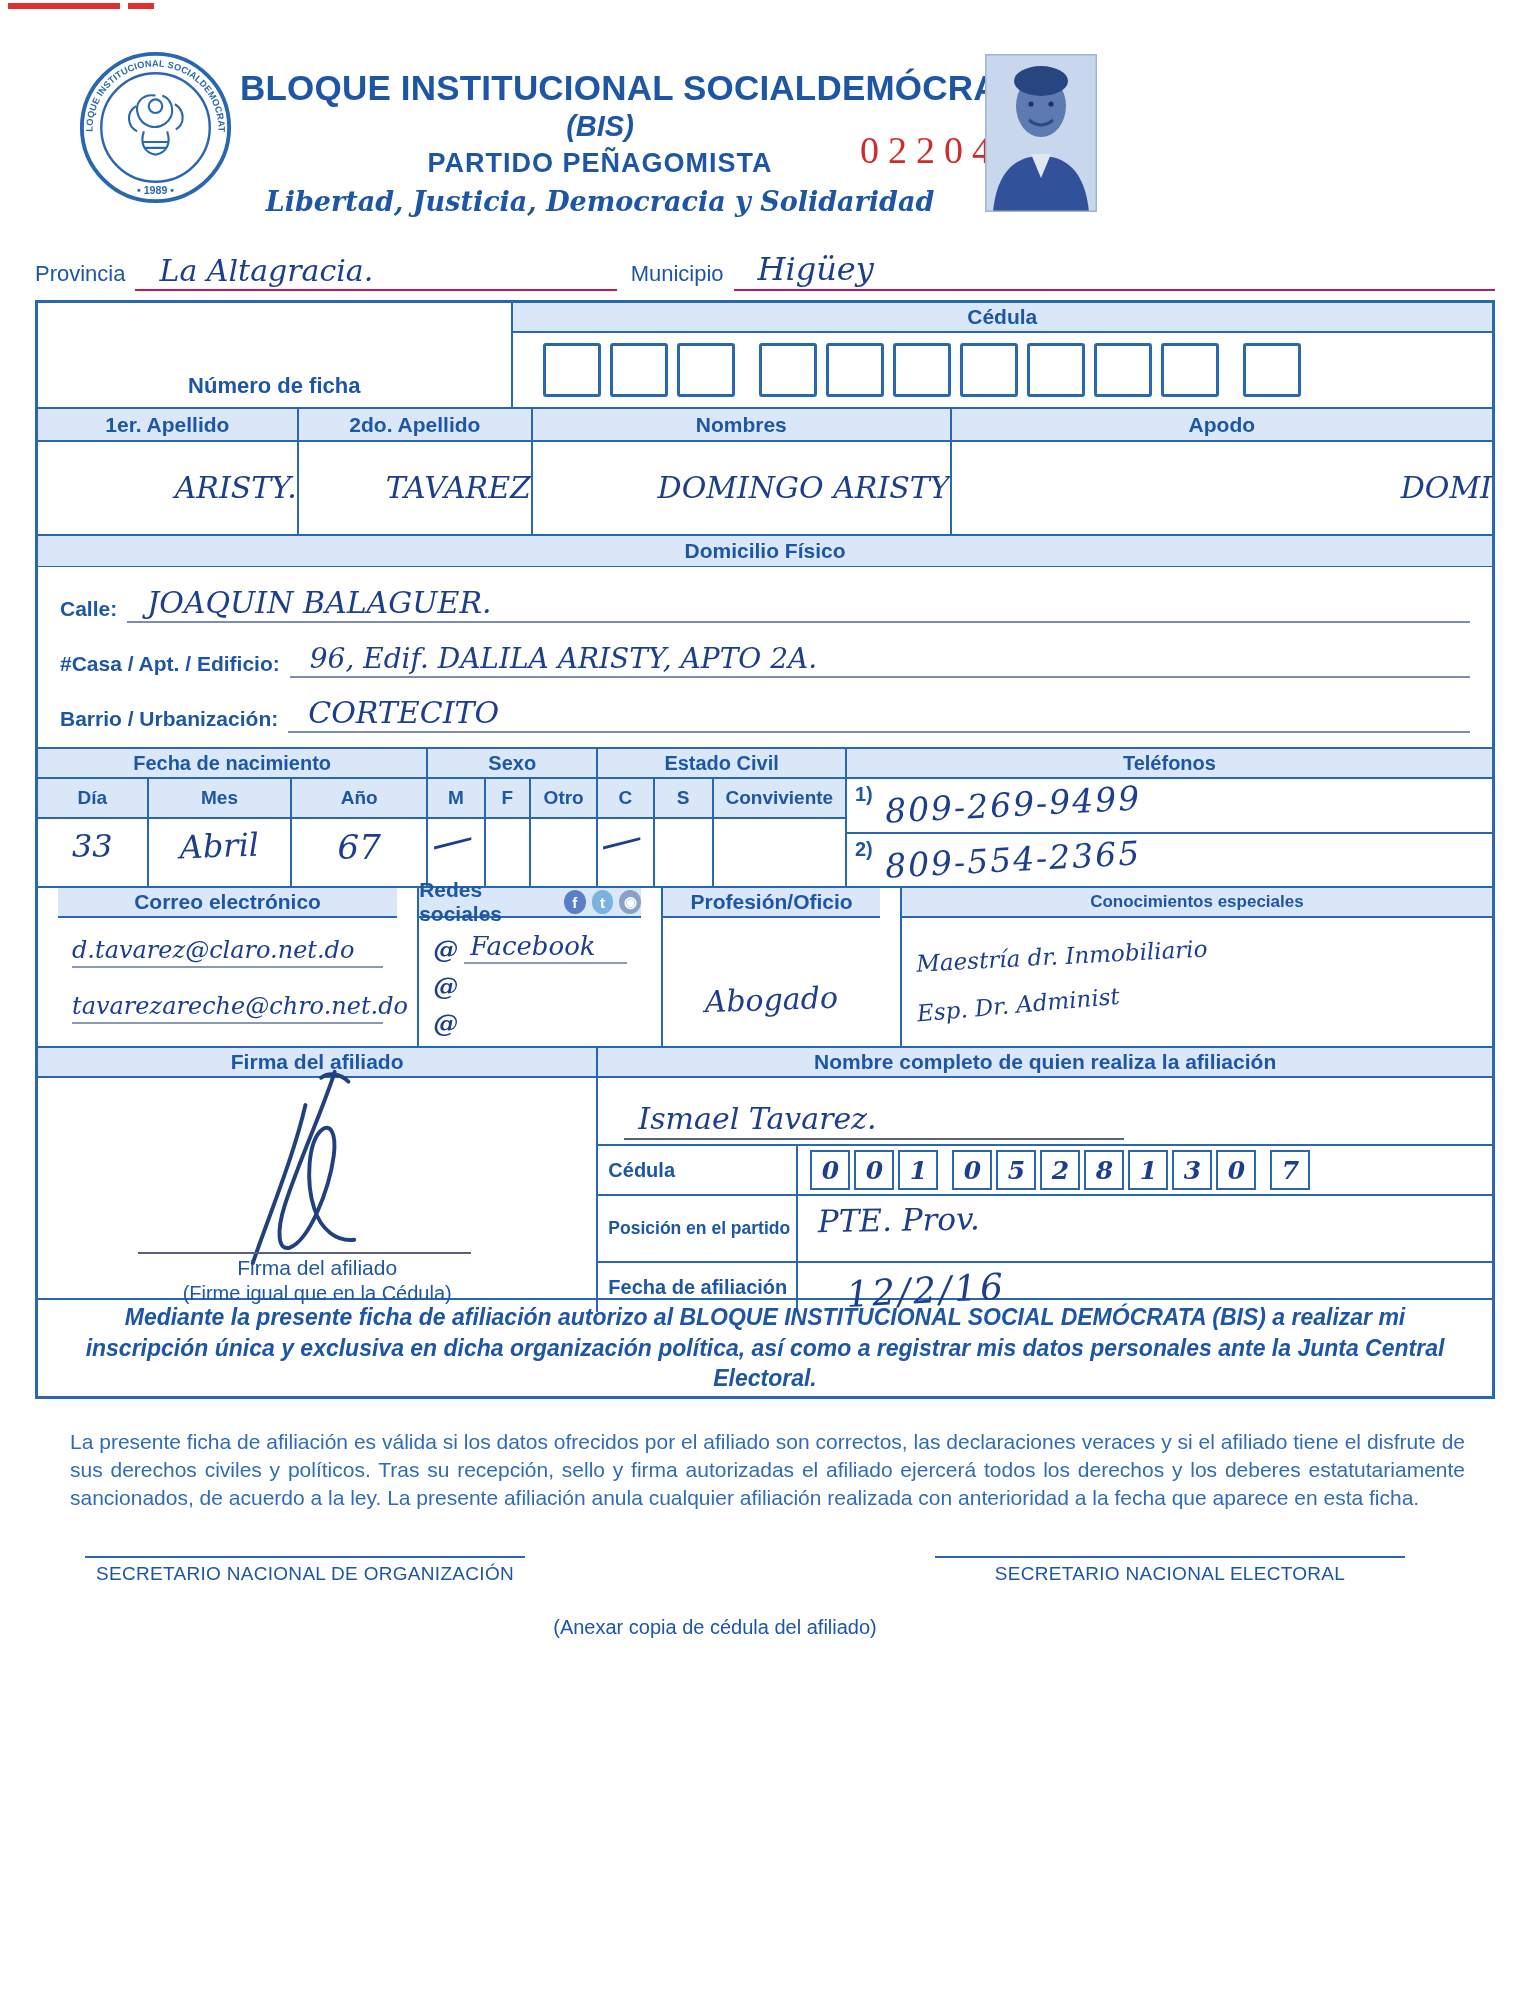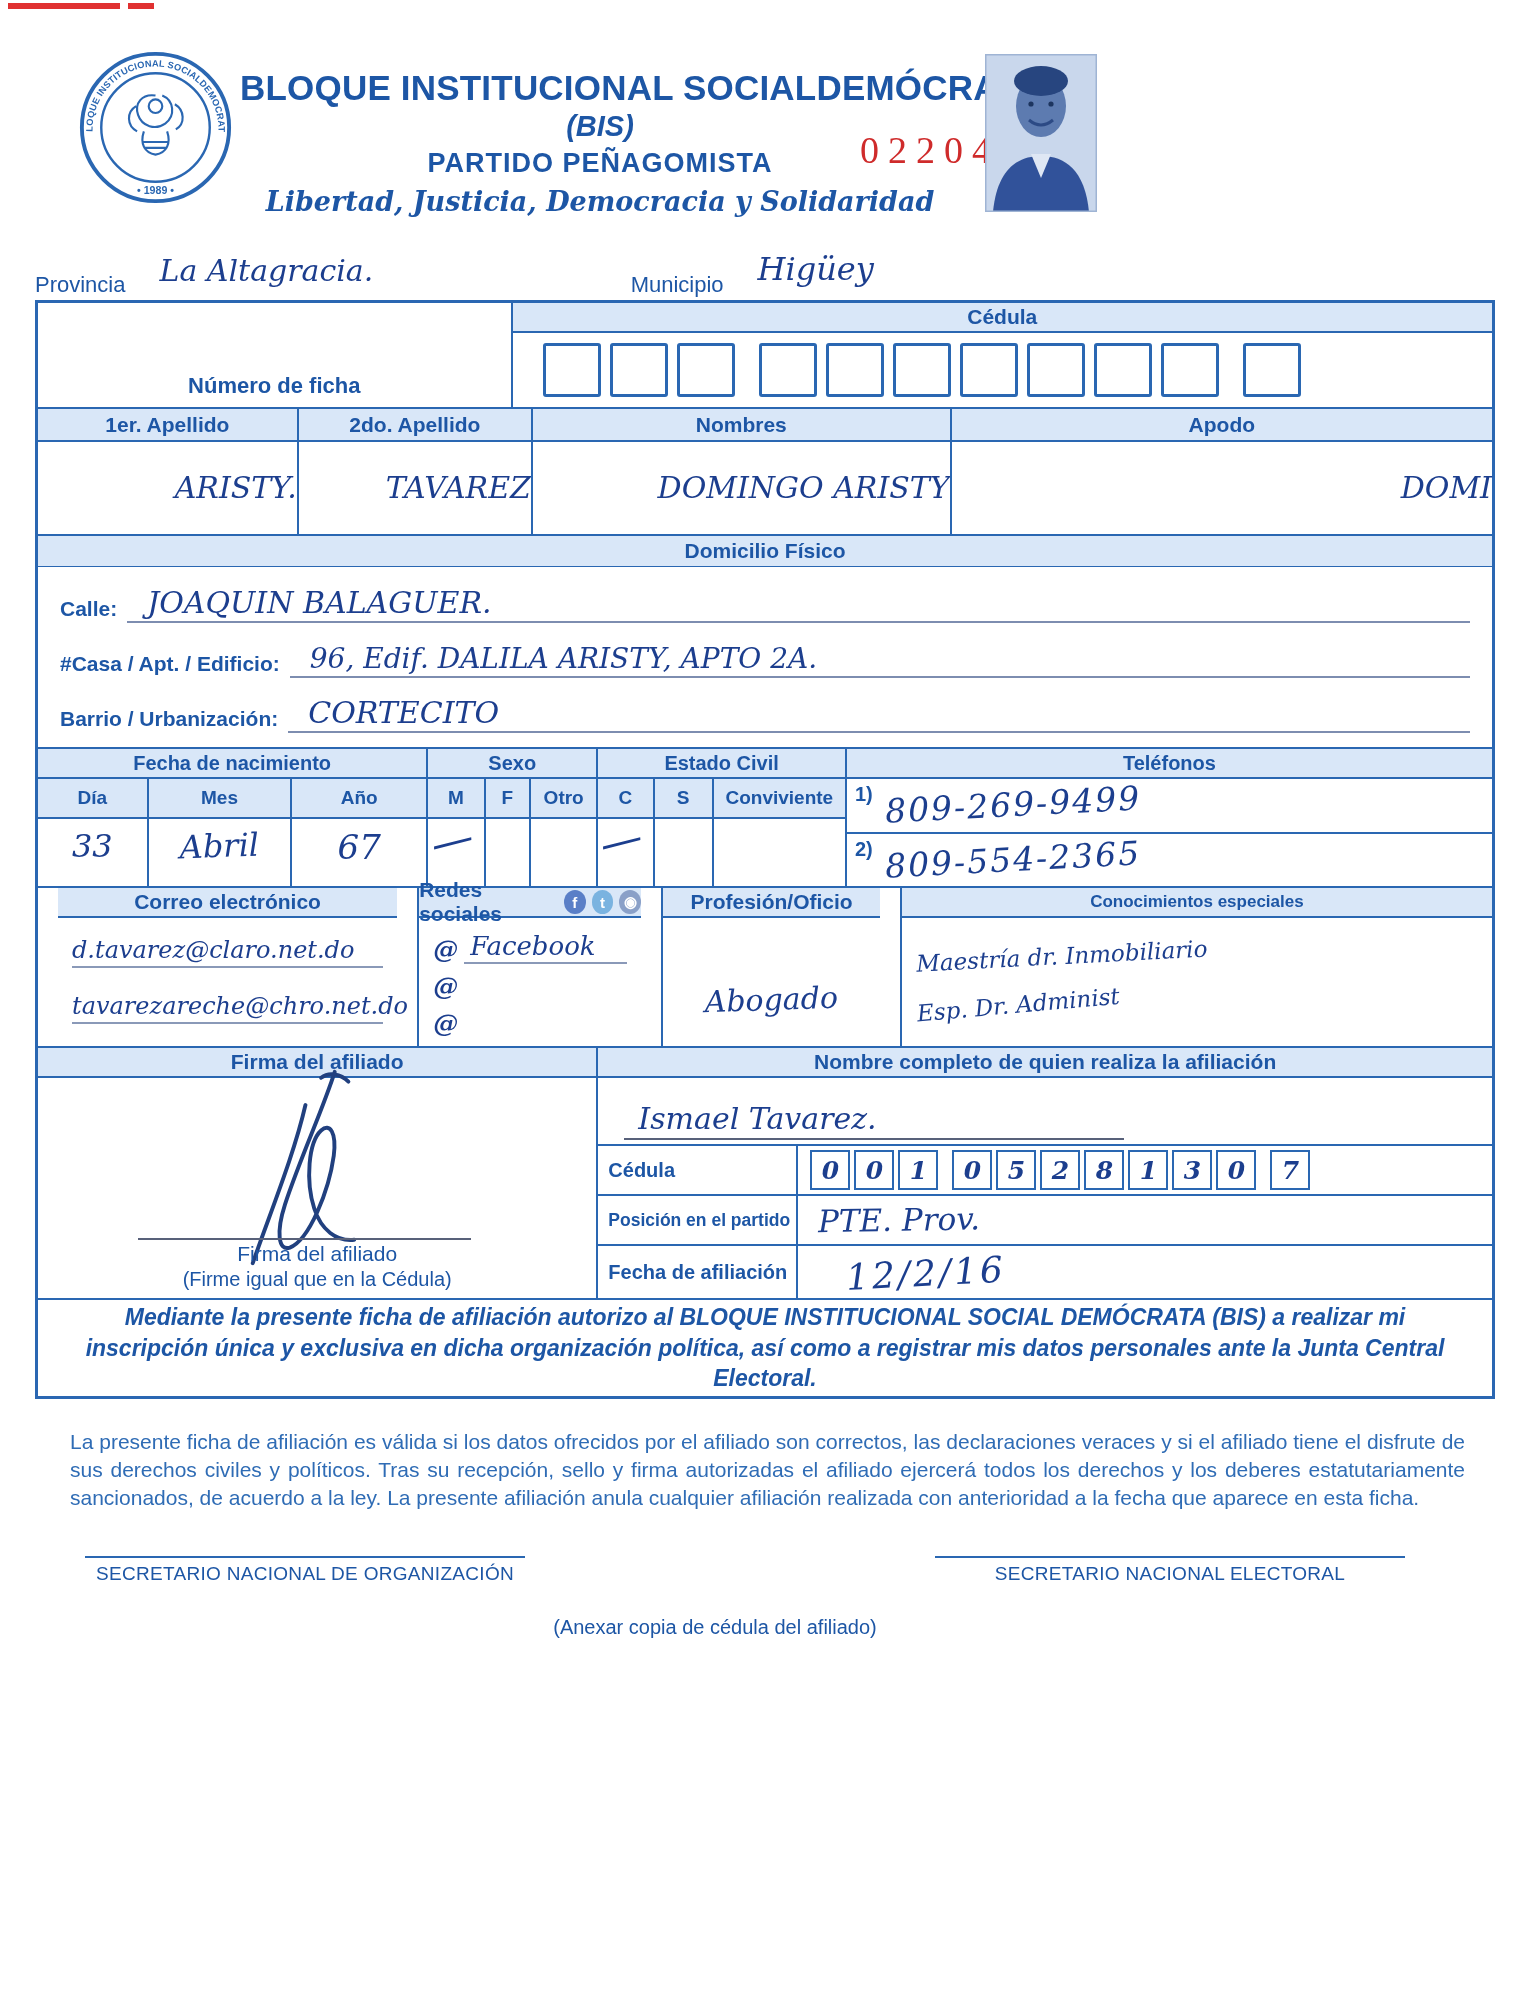--- a/index.html
+++ b/index.html
@@ -20,21 +20,21 @@
   .title { font-size:35px; font-weight:bold; color:var(--lbl); white-space:nowrap; letter-spacing:0.2px; }
   .acronym { font-size:29px; font-weight:bold; font-style:italic; color:var(--lbl); margin-top:2px; }
   .party { font-size:27px; font-weight:bold; color:var(--lbl); margin-top:5px; letter-spacing:1px; }
   .slogan { font-family:"DejaVu Serif", serif; font-style:italic; font-weight:bold; font-size:27px; color:var(--lbl); margin-top:7px; }
   .serial { position:absolute; left:860px; top:80px; font-family:"Liberation Serif", serif; font-size:38px; color:#cf2b2b; letter-spacing:9px; }
   .photo { position:absolute; left:985px; top:6px; }
 
   
   .prov-row { position:absolute; left:35px; right:35px; top:250px; display:flex; align-items:flex-end; }
   .prov-row .plbl { color:var(--lbl); font-size:22px; white-space:nowrap; padding-bottom:4px; }
-  .prov-row .wline { border-bottom:2px solid #be185d; padding:0 0 12px 24px; }
+  .prov-row .wline { border-bottom:2px solid #be185d; padding:0 0 1px 24px; }
   .prov-row .wa { flex:0.62; margin:0 14px 0 10px; }
   .prov-row .wb { flex:1; margin-left:10px; }
 
   .hw { font-family:"DejaVu Serif", serif; font-style:italic; color:var(--ink); }
 
   
   .ft { position:absolute; left:35px; right:35px; top:300px; border:3px solid var(--b); background:#fff; }
   .ft > * + * { border-top:2px solid var(--b); }
   .band { display:grid; }
   .band > * + * { border-left:2px solid var(--b); }
@@ -110,21 +110,21 @@
   .sigline { position:absolute; left:100px; right:125px; bottom:58px; border-top:2px solid #58617a; }
   .sigcap1 { position:absolute; bottom:32px; width:100%; text-align:center; color:var(--lbl); font-size:21px; }
   .sigcap2 { position:absolute; bottom:7px; width:100%; text-align:center; color:var(--lbl); font-size:20px; }
   .afrows { flex:1; display:flex; flex-direction:column; }
   .afrows > * + * { border-top:2px solid var(--b); }
   .nrow { height:66px; display:flex; align-items:flex-end; padding:0 0 4px 26px; }
   .nrow .wline2 { width:500px; border-bottom:2px solid #58617a; font-size:30px; padding:0 0 2px 14px; }
   .lrow { display:flex; }
   .lrow .lc { width:200px; flex:0 0 200px; border-right:2px solid var(--b); display:flex; align-items:center; padding-left:10px; font-weight:bold; color:var(--lbl); font-size:20px; }
   .lc.small { font-size:17.5px; }
-  .crow { height:50px; } .prowh { height:50px; } .frow { flex:1; }
+  .crow { height:50px; } .prowh { height:67px; } .frow { flex:1; }
   .dgroups { display:flex; align-items:center; gap:14px; padding-left:12px; }
   .dgroup { display:flex; gap:4px; }
   .dbox { width:40px; height:40px; border:2.5px solid var(--b); display:flex; align-items:center; justify-content:center; font-size:25px; font-weight:bold; }
   .pval { font-size:31px; padding:6px 0 0 20px; transform:rotate(-1deg); }
   .fval { font-size:36px; padding:8px 0 0 48px; transform:rotate(-3deg); letter-spacing:3px; }
 
   .bandI { height:98px; display:flex; align-items:center; justify-content:center; padding:0 26px; }
   .stmt { font-weight:bold; color:var(--lbl); font-size:23px; text-align:center; line-height:1.32;font-style:italic; }
 
   .legal { position:absolute; left:70px; top:1428px; width:1395px; color:#2f6cb5; font-size:21px; line-height:1.33; text-align:justify; }

